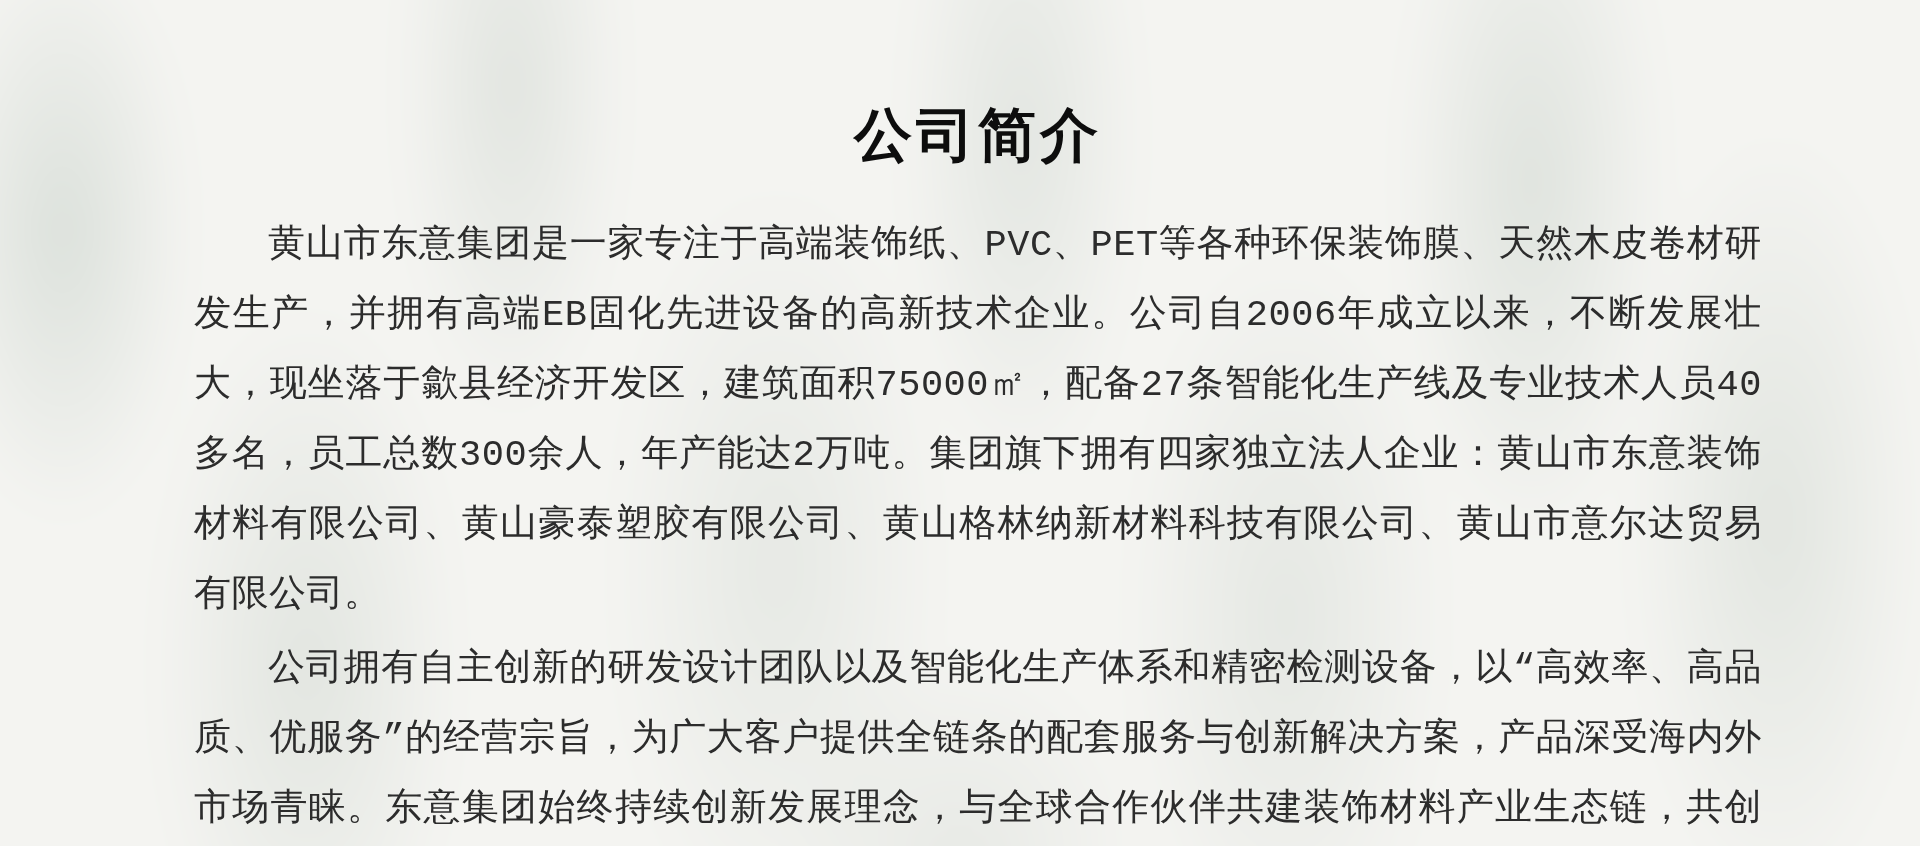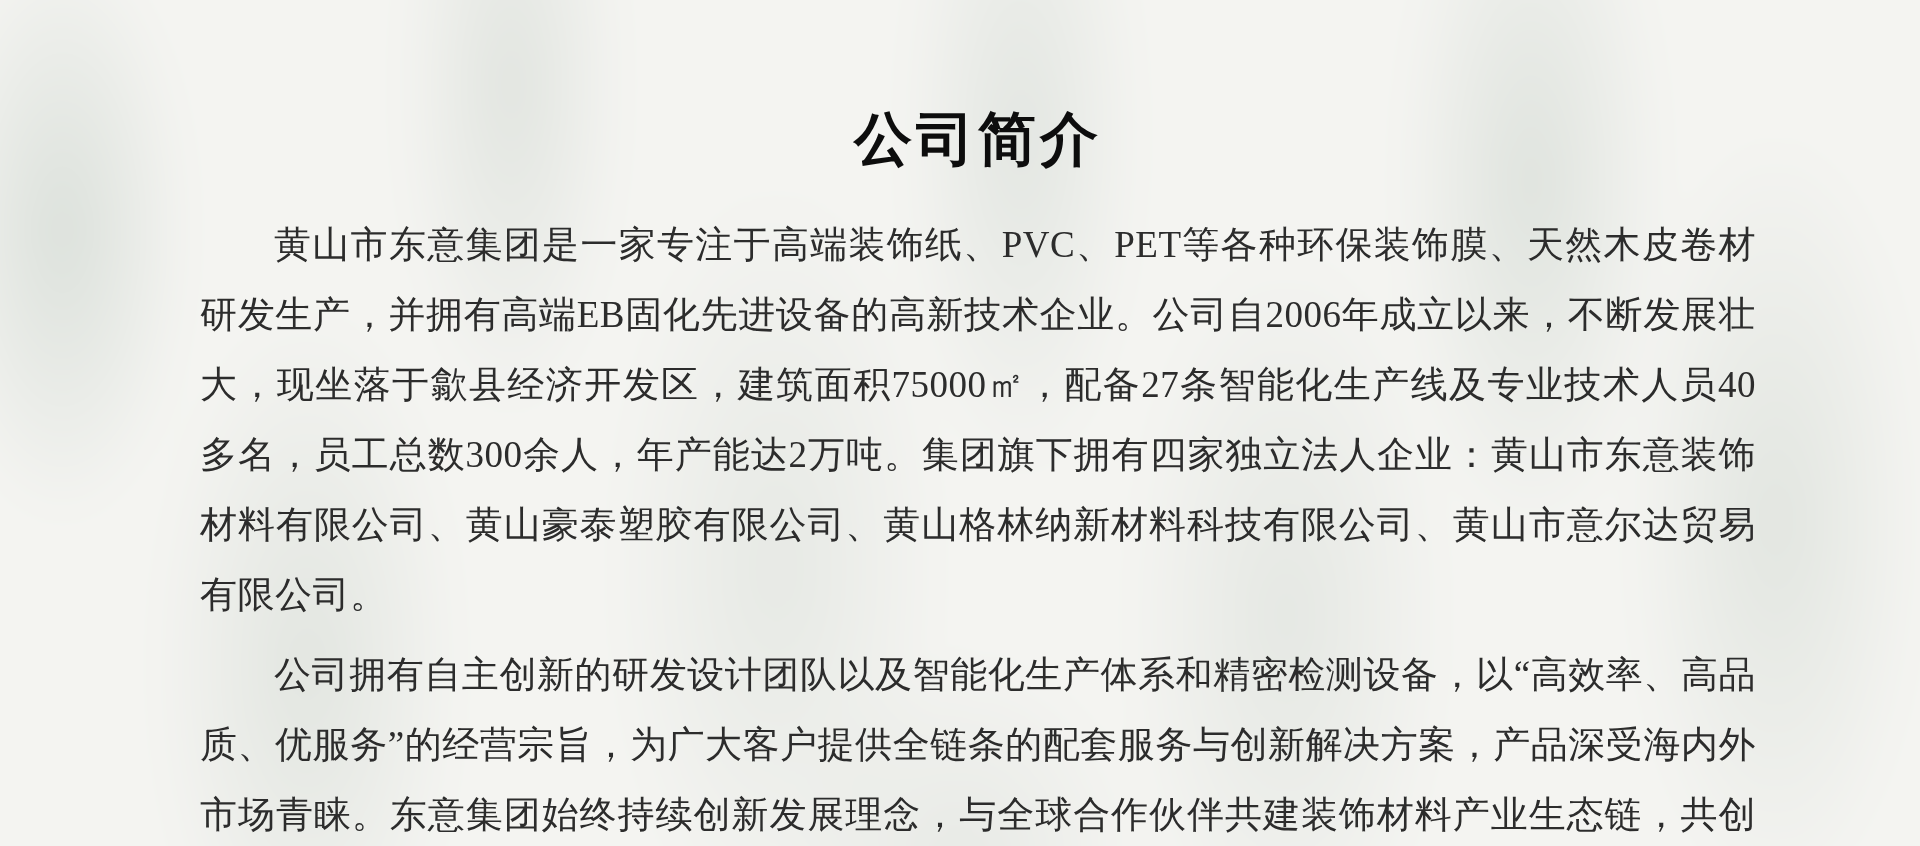--- a/index.html
+++ b/index.html
@@ -6,21 +6,21 @@
     margin: 0;
     padding: 0;
     background: #e9e9e7;
   }
   .page {
     position: relative;
     width: 1920px;
     height: 846px;
     overflow: hidden;
     background: #0ea5e9;
-    font-family: Liberation Serif, serif;
+    font-family: Liberation Mono, monospace;
   }
   
   .bg-texture {
     position: absolute;
     inset: -60px;
     background:
       radial-gradient(ellipse 180px 420px at 6% 30%,  rgba(198,208,200,0.55), transparent 70%),
       radial-gradient(ellipse 220px 520px at 18% 75%, rgba(203,211,203,0.45), transparent 70%),
       radial-gradient(ellipse 160px 480px at 28% 15%, rgba(206,213,206,0.50), transparent 70%),
       radial-gradient(ellipse 240px 560px at 41% 65%, rgba(209,216,209,0.40), transparent 70%),
@@ -43,21 +43,21 @@
     margin: 0 0 30px 0;
     height: 80px;
     line-height: 80px;
     font-size: 58px;
     font-weight: 800;
     letter-spacing: 4px;
     text-align: center;
     color: #0d0d0d;
   }
   .body-text p {
-    margin: 10px;
+    margin: 4px;
     font-size: 37px;
     line-height: 70px;
     letter-spacing: 0.5px;
     color: #2c2c2c;
     text-align: justify;
     text-indent: 2em;
   }
 </style>
 </head>
 <body>

